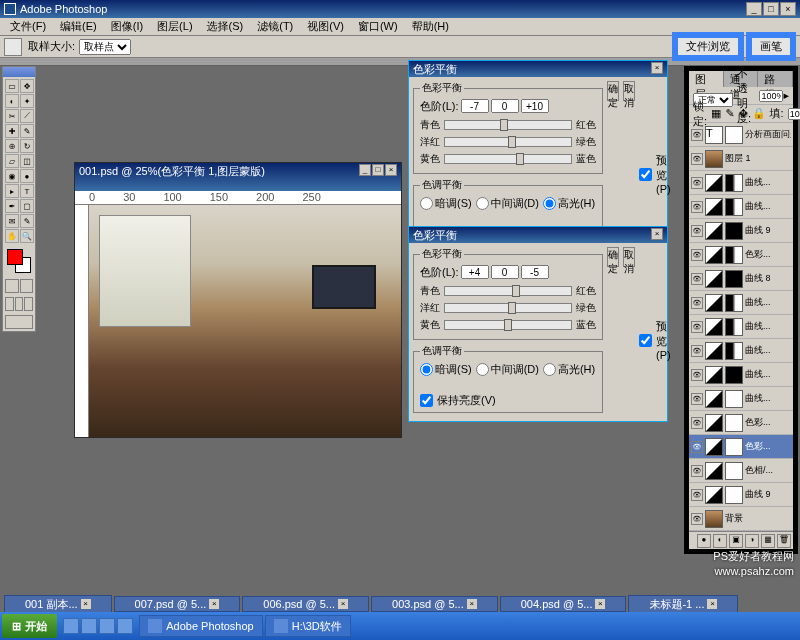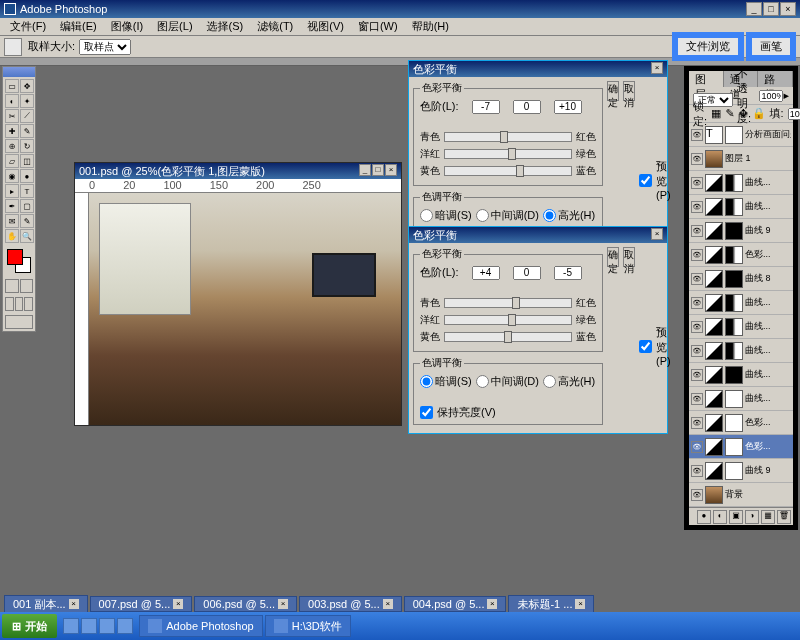--- a/index.html
+++ b/index.html
@@ -30,21 +30,21 @@
 .toolbox .tools { display: grid; grid-template-columns: 1fr 1fr; gap: 1px; padding: 2px; }
 .toolbox .tool { width: 14px; height: 14px; background: #d4d0c8; border: 1px solid #a0a0a0; display: flex; align-items: center; justify-content: center; font-size: 8px; }
 .toolbox .swatches { padding: 4px 2px; display: flex; flex-direction: column; gap: 4px; align-items: center; }
 .toolbox .fg-bg { position: relative; width: 24px; height: 24px; }
 .toolbox .fg { position: absolute; width: 16px; height: 16px; background: #ff0000; border: 1px solid #000; left: 0; top: 0; }
 .toolbox .bg { position: absolute; width: 16px; height: 16px; background: #fff; border: 1px solid #000; right: 0; bottom: 0; }
 .toolbox .modes { display: flex; gap: 1px; padding: 2px; }
 .toolbox .mode { width: 14px; height: 14px; border: 1px solid #808080; }
 
 .doc-window { position: absolute; left: 74px; top: 96px; width: 328px; background: #d4d0c8; border: 1px solid #2a2a2a; }
-.doc-window .dtitle { height: 16px; background: linear-gradient(#0a246a, #3a6ea5); color: #fff; padding: 1px 4px; font-size: 10px; display: flex; justify-content: space-between; }
+.doc-window .dtitle { height: 28px; background: linear-gradient(#0a246a, #3a6ea5); color: #fff; padding: 1px 4px; font-size: 10px; display: flex; justify-content: space-between; }
 .doc-window .dtitle .dbtns { display: flex; gap: 1px; }
 .doc-window .dtitle .dbtns div { width: 12px; height: 12px; background: #d4d0c8; border: 1px solid #808080; font-size: 8px; text-align: center; color: #000; }
 .doc-window .ruler-h { height: 14px; background: #fff; border-bottom: 1px solid #808080; font-size: 7px; padding-left: 14px; display: flex; gap: 28px; color: #555; }
 .doc-window .canvas-area { display: flex; }
 .doc-window .ruler-v { width: 14px; background: #fff; border-right: 1px solid #808080; }
 .doc-window .canvas { width: 312px; height: 232px; background: linear-gradient(180deg, #d8d4c8 0%, #c8bfaa 25%, #a88860 45%, #654530 70%, #3a2818 100%); position: relative; overflow: hidden; }
 .doc-window .canvas::before { content: ""; position: absolute; left: 10px; top: 10px; width: 90px; height: 110px; background: linear-gradient(#f0f0e8, #d0d0c0); border: 1px solid #888; }
 .doc-window .canvas::after { content: ""; position: absolute; right: 25px; top: 60px; width: 60px; height: 40px; background: #2a3040; border: 2px solid #1a1a1a; }
 .doc-window .status { height: 14px; background: #d4d0c8; border-top: 1px solid #808080; font-size: 9px; padding: 0 4px; }
 
@@ -52,21 +52,21 @@
 
 .dialog { position: absolute; background: #d4d0c8; border: 1px solid #0ea5e9; width: 260px; }
 .dialog .dlg-title { height: 16px; background: linear-gradient(#0a246a, #3a6ea5); color: #fff; padding: 1px 4px; font-size: 10px; display: flex; justify-content: space-between; }
 .dialog .dlg-title .close { width: 12px; height: 12px; background: #d4d0c8; border: 1px solid #808080; color: #000; text-align: center; font-size: 8px; }
 .dialog .dlg-body { display: flex; padding: 4px; gap: 4px; }
 .dialog .dlg-main { flex: 1; }
 .dialog .dlg-btns { width: 56px; display: flex; flex-direction: row; gap: 4px; }
 .dialog .dlg-btns button { height: 20px; background: #d4d0c8; border: 1px solid #808080; font-size: 10px; }
 .dialog fieldset { border: 1px solid #808080; padding: 4px 6px; margin-bottom: 4px; }
 .dialog fieldset legend { font-size: 10px; padding: 0 2px; }
-.dialog .levels { display: flex; align-items: center; gap: 13px; margin-bottom: 16px; }
+.dialog .levels { display: flex; gap: 2px; margin-bottom: 4px; }
 .dialog .levels input { width: 28px; height: 14px; font-size: 10px; text-align: center; }
 .dialog .slider-row { display: flex; align-items: center; margin: 3px 0; }
 .dialog .slider-row .lbl { width: 24px; font-size: 10px; }
 .dialog .slider-row .lbl-r { width: 24px; font-size: 10px; text-align: right; }
 .dialog .slider-row .track { flex: 1; height: 10px; background: #e8e8e8; border: 1px solid #808080; position: relative; }
 .dialog .slider-row .track .thumb { position: absolute; top: -2px; width: 8px; height: 12px; background: #d4d0c8; border: 1px solid #606060; }
 .dialog .radio-row { display: flex; gap: 4px; align-items: center; font-size: 10px; }
 .dialog .radio-row label { display: flex; align-items: center; gap: 2px; }
 .dialog .check-row { display: flex; align-items: center; gap: 4px; font-size: 10px; margin-top: 16px; }
 
@@ -92,21 +92,21 @@
 .panel .layer .mask.white { background: #fff; }
 .panel .layer .mask.mix { background: linear-gradient(90deg, #000 40%, #fff 60%); }
 .panel .layer .lname { flex: 1; font-size: 9px; overflow: hidden; white-space: nowrap; }
 .panel .layer.sel { background: #5a7ab8; color: #fff; }
 .panel .pbottom { height: 18px; display: flex; justify-content: flex-end; padding: 0 2px; gap: 2px; align-items: center; border-top: 1px solid #808080; }
 .panel .pbottom .pbicon { width: 14px; height: 14px; border: 1px solid #808080; font-size: 8px; text-align: center; }
 
 .watermark { position: absolute; right: 6px; bottom: 34px; color: #fff; font-size: 12px; text-align: right; line-height: 1.3; text-shadow: 0 0 3px #000; }
 
 .tabbar { position: absolute; left: 0; right: 0; bottom: 28px; height: 16px; display: flex; gap: 2px; padding: 0 4px; align-items: center; }
-.tabbar .tab { padding: 1px 8px; background: #4a6aa8; color: #fff; font-size: 9px; border: 1px solid #2a4a88; display: flex; align-items: center; gap: 3px; }
+.tabbar .tab { padding: 1px 20px; background: #4a6aa8; color: #fff; font-size: 9px; border: 1px solid #2a4a88; display: flex; align-items: center; gap: 3px; }
 .tabbar .tab .tx { width: 10px; height: 10px; background: #d4d0c8; color: #000; text-align: center; line-height: 10px; font-size: 8px; }
 
 .taskbar { position: absolute; left: 0; right: 0; bottom: 0; height: 28px; background: linear-gradient(#3a80e0, #1a5abf); display: flex; align-items: center; padding: 0 2px; gap: 2px; }
 .taskbar .start { height: 24px; padding: 0 10px; background: linear-gradient(#5aaa3a, #2a7a1a); color: #fff; border-radius: 2px; display: flex; align-items: center; font-size: 11px; font-weight: bold; gap: 4px; }
 .taskbar .ql { display: flex; gap: 2px; padding: 0 4px; }
 .taskbar .ql div { width: 16px; height: 16px; background: #6a9ae0; border: 1px solid #3a6ab0; }
 .taskbar .task { height: 22px; padding: 0 8px; background: #3a70c8; color: #fff; border: 1px solid #2a5aa8; display: flex; align-items: center; gap: 4px; font-size: 10px; }
 .taskbar .task .ticon { width: 14px; height: 14px; background: #5a8ad8; }
 </style>
 </head>
@@ -201,21 +201,21 @@
     <div class="dtitle">
       <span>001.psd @ 25%(色彩平衡 1,图层蒙版)</span>
       <div class="dbtns">
         <div>_</div>
         <div>□</div>
         <div>×</div>
       </div>
     </div>
     <div class="ruler-h">
       <span>0</span>
-        <span>20</span>
+        <span>30</span>
         <span>100</span>
         <span>150</span>
         <span>200</span>
         <span>250</span>
     </div>
     <div class="canvas-area">
       <div class="ruler-v"></div>
       <div class="canvas"></div>
     </div>
   </div>
@@ -467,39 +467,49 @@
           <div class="layer sel">
             <div class="eye">👁</div>
             <div class="thumb curves"></div>
             <div class="mask white"></div>
             <span class="lname">色彩...</span>
           </div>
           <div class="layer">
             <div class="eye">👁</div>
             <div class="thumb curves"></div>
             <div class="mask white"></div>
+            <span class="lname">色相/...</span>
+          </div>
+          <div class="layer">
+            <div class="eye">👁</div>
+            <div class="thumb curves"></div>
+            <div class="mask white"></div>
             <span class="lname">曲线 9</span>
           </div>
           <div class="layer">
             <div class="eye">👁</div>
             <div class="thumb img"></div>
             <span class="lname">背景</span>
           </div>
         </div>
       <div class="pbottom">
         <div class="pbicon">●</div>
         <div class="pbicon">◐</div>
         <div class="pbicon">▣</div>
         <div class="pbicon">◑</div>
         <div class="pbicon">▦</div>
         <div class="pbicon">🗑</div>
       </div>
     </div>
   </div>
 
+  <div class="watermark">
+    <div>PS爱好者教程网</div>
+    <div>www.psahz.com</div>
+  </div>
 
 </div>
 
 <div class="tabbar" id="doc-tabs">
     <div class="tab">
       <span>001 副本...</span>
       <span class="tx">×</span>
     </div>
     <div class="tab">
       <span>007.psd @ 5...</span>

